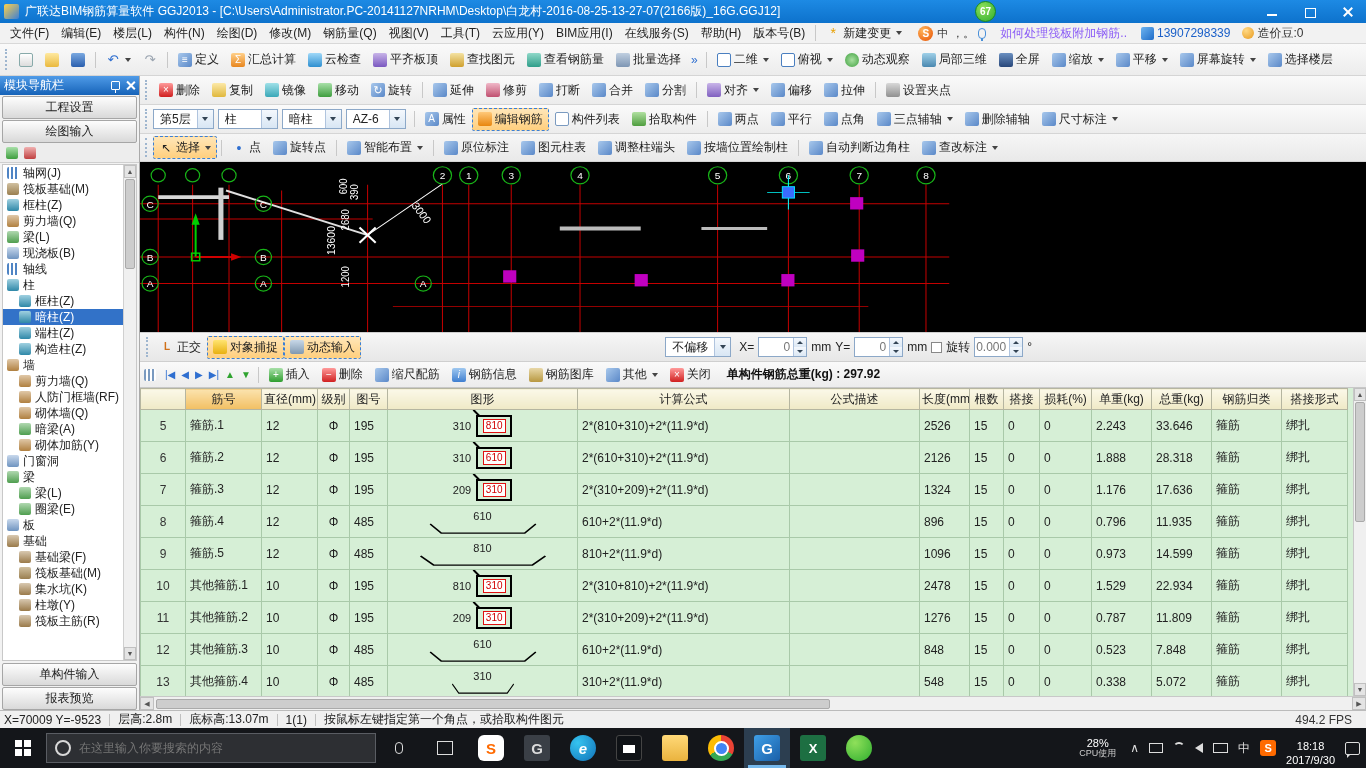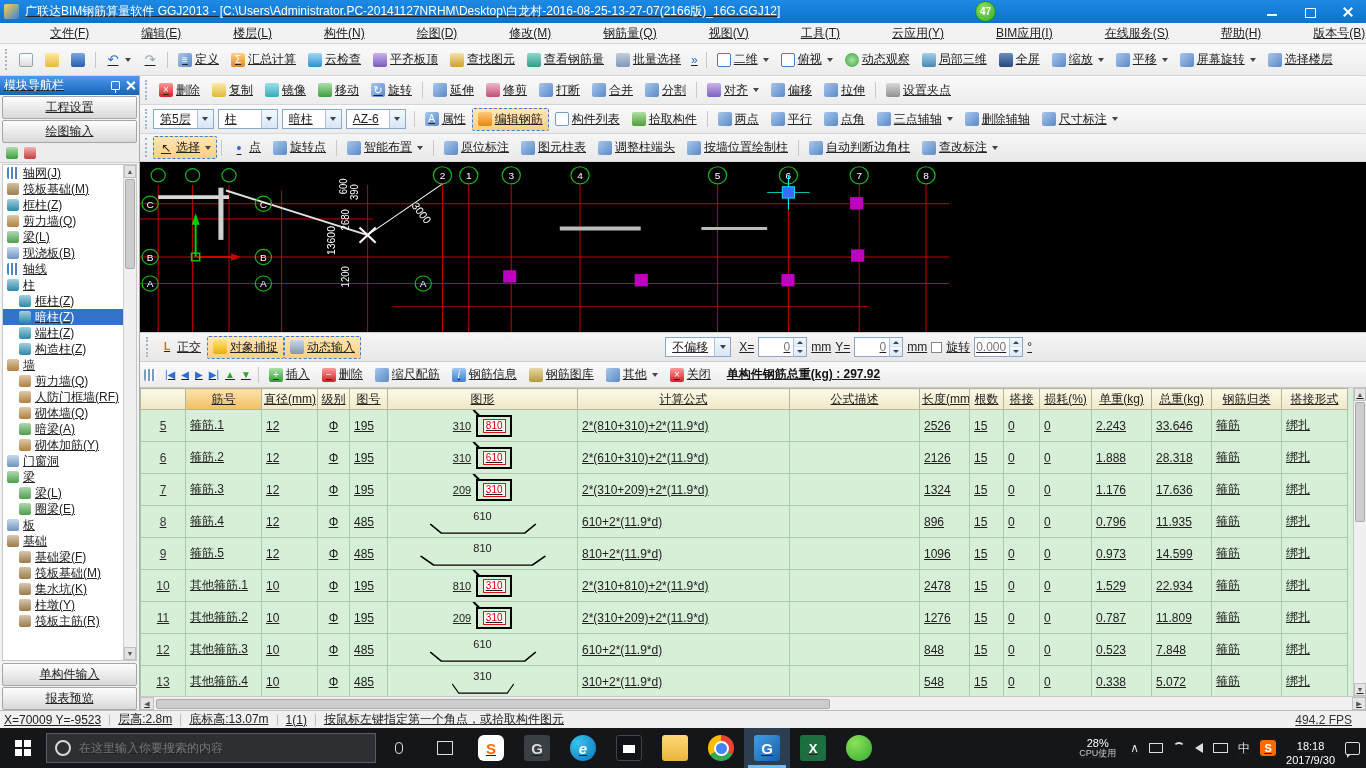--- a/index.html
+++ b/index.html
@@ -1,35 +1,35 @@
 <!DOCTYPE html>
 <html><head>
 <meta charset="utf-8">
 <style>
   *{margin:0;padding:0;box-sizing:border-box;}
   html,body{width:1366px;height:768px;overflow:hidden;}
   body{font-family:"Liberation Sans","DejaVu Sans",sans-serif;font-size:12px;color:#222;background:#e8e8e8;}
-  .app{width:1366px;height:768px;display:flex;flex-direction:column;text-decoration:underline;}
+  .app{width:1366px;height:768px;display:flex;flex-direction:column;}
 
   
   .titlebar{height:23px;background:linear-gradient(#1d8ae4,#0d72cc);color:#fff;display:flex;align-items:center;padding:0 4px;position:relative;flex:0 0 auto;}
   .appicon{width:15px;height:15px;background:linear-gradient(135deg,#ffd24a,#3a7fd6);border-radius:2px;margin-right:6px;}
   .title-text{font-size:12px;white-space:nowrap;overflow:hidden;}
   .float-badge{position:absolute;left:975px;top:1px;width:21px;height:21px;background:radial-gradient(circle at 35% 30%,#8fe05a,#2fae2f);border-radius:50%;color:#fff;font-size:10px;font-weight:bold;display:flex;align-items:center;justify-content:center;border:1px solid #1d8a1d;}
   .win-btns{margin-left:auto;display:flex;align-items:center;gap:26px;padding-right:8px;}
   .win-btn{width:12px;height:12px;position:relative;display:inline-block;}
   .wb-min::after{content:"";position:absolute;left:1px;bottom:2px;width:10px;height:2px;background:#fff;}
   .wb-max::after{content:"";position:absolute;left:1px;top:2px;width:9px;height:8px;border:1px solid #fff;}
   .wb-close::before,.wb-close::after{content:"";position:absolute;left:5px;top:0;width:2px;height:12px;background:#fff;}
   .wb-close::before{transform:rotate(45deg);}  .wb-close::after{transform:rotate(-45deg);}
 
   
   .menubar{height:21px;background:#f2f2f2;border-bottom:1px solid #d8d8d8;display:flex;align-items:center;padding:0 4px;white-space:nowrap;flex:0 0 auto;}
   .menus{display:flex;align-items:center;}
-  .menu-item{padding:2px 6px;cursor:default;margin-left:40px;}
+  .menu-item{padding:2px 6px;cursor:default;}
   .vsep{width:1px;height:16px;background:#c8c8c8;margin:0 4px;flex:0 0 auto;}
   .newchange{display:flex;align-items:center;gap:3px;padding:1px 4px;}
   .ime-strip{display:flex;align-items:center;gap:4px;margin-left:10px;}
   .sogou-s{width:15px;height:15px;border-radius:50%;background:radial-gradient(circle at 35% 30%,#ffb65c,#e85000);color:#fff;font-size:10px;font-weight:bold;text-align:center;line-height:15px;}
   .ime-zh{font-size:11px;color:#333;}
   .mic-ic{width:8px;height:11px;border:1px solid #4a90d9;border-radius:4px;position:relative;}
   .mic-ic::after{content:"";position:absolute;left:2px;bottom:-3px;width:2px;height:3px;background:#4a90d9;}
   .help-link{color:#8b5cf6;margin-left:14px;}
   .phone{color:#1a5fc8;margin-left:14px;display:flex;align-items:center;gap:3px;}
   .phone-ic{width:13px;height:13px;background:linear-gradient(135deg,#6db4f0,#1f6cc8);border-radius:2px;}
@@ -226,21 +226,21 @@
   .notif-ic::after{content:"";position:absolute;left:1px;bottom:-4px;border-left:4px solid #ddd;border-bottom:4px solid transparent;}
 </style>
 </head>
 <body>
 
 <div class="app" data-name="app-window">
 
   <div class="titlebar" data-name="title-bar">
     <span class="appicon" data-name="app-icon"></span>
     <span class="title-text" data-name="window-title">广联达BIM钢筋算量软件 GGJ2013 - [C:\Users\Administrator.PC-20141127NRHM\Desktop\白龙村-2016-08-25-13-27-07(2166版)_16G.GGJ12]</span>
-    <div class="float-badge" data-name="security-ball-badge">47</div>
+    <div class="float-badge" data-name="security-ball-badge">67</div>
     <div class="win-btns">
       <span class="win-btn wb-min" data-name="minimize-button"></span>
       <span class="win-btn wb-max" data-name="maximize-button"></span>
       <span class="win-btn wb-close" data-name="close-button"></span>
     </div>
   </div>
 
   <div class="menubar" data-name="menu-bar">
     <div class="menus" data-name="menus">
 

